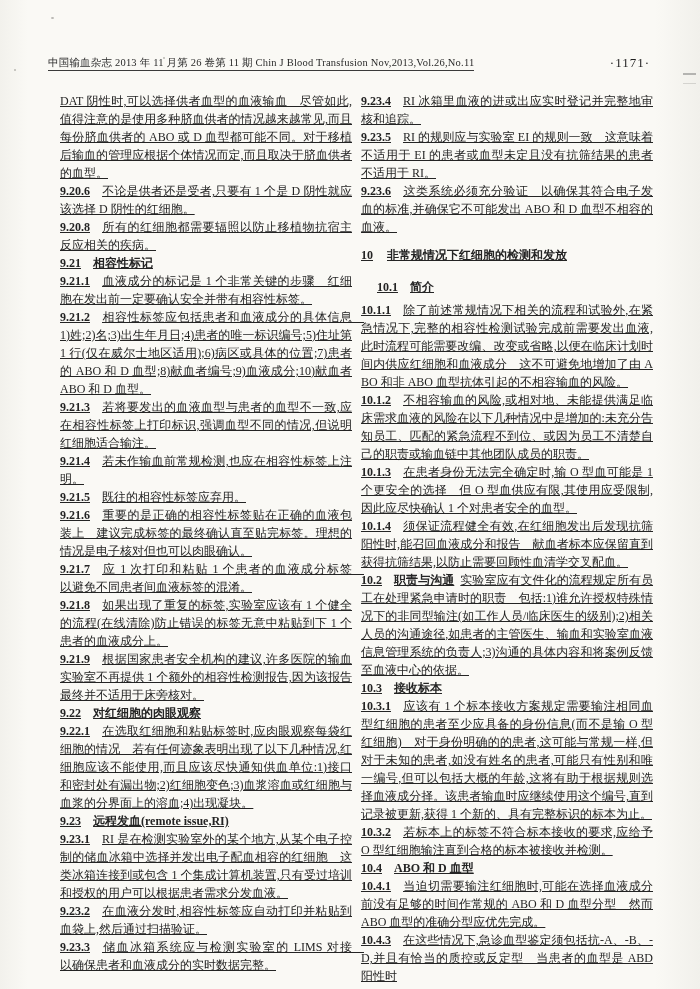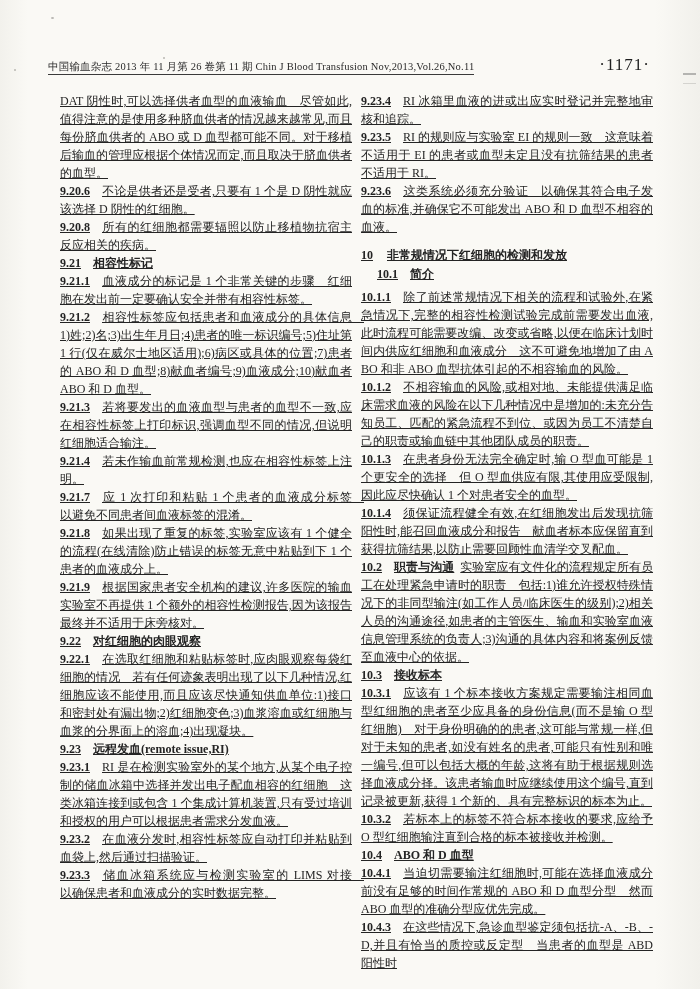--- a/index.html
+++ b/index.html
@@ -14,37 +14,37 @@
     color:#222;
   }
   .header{
     position:absolute;top:55px;left:48px;width:608px;
     display:flex;justify-content:space-between;align-items:flex-end;
   }
   .journal-line{
     font-size:10.5px;letter-spacing:.2px;color:#2a2a2a;
     border-bottom:1px solid #3a3a3a;
   }
-  .page-number{font-size:17px;color:#1f1f1f;padding-right:6px;letter-spacing:1px;}
+  .page-number{font-size:13px;color:#1f1f1f;padding-right:6px;letter-spacing:1px;}
   .columns{
     position:absolute;top:92px;left:60px;width:593px;
     display:flex;gap:9px;
   }
   .col{
     width:292px;min-width:292px;
     font-size:12px;line-height:18px;
     text-align:justify;color:#242424;
     word-break:break-all;
     text-decoration:underline;
   }
   .para{margin:0;}
   .num{font-weight:700;padding-right:12px;white-space:nowrap;}
   .lead{font-weight:700;padding-right:6px;}
   .heading{font-weight:700;}
-  .chapter{font-weight:700;margin:10px 0 1px 0;}
+  .chapter{font-weight:700;margin:10px 0 14px 0;}
   .chapter .num{padding-right:14px;}
   .subheading{font-weight:700;margin:0 0 5px 16px;}
   .speck{position:absolute;background:#b9b7b2;border-radius:50%;}
   .edge-artifact{
     position:absolute;top:73px;right:4px;width:13px;height:8px;
     border-top:2px solid #9a9a98;border-bottom:1px solid #c7c6c2;
     background:repeating-linear-gradient(90deg,#d8d7d3 0 2px,#edecе8 2px 4px);
     opacity:.7;
   }
 </style>
@@ -61,20 +61,22 @@
   <div class="columns">
     <div class="col" id="col-left">
         <p class="para cont">DAT 阴性时,可以选择供者血型的血液输血　尽管如此,值得注意的是使用多种脐血供者的情况越来越常见,而且每份脐血供者的 ABO 或 D 血型都可能不同。对于移植后输血的管理应根据个体情况而定,而且取决于脐血供者的血型。</p>
         <p class="para item"><span class="num">9.20.6</span>不论是供者还是受者,只要有 1 个是 D 阴性就应该选择 D 阴性的红细胞。</p>
         <p class="para item"><span class="num">9.20.8</span>所有的红细胞都需要辐照以防止移植物抗宿主反应相关的疾病。</p>
         <p class="para heading"><span class="num">9.21</span>相容性标记</p>
         <p class="para item"><span class="num">9.21.1</span>血液成分的标记是 1 个非常关键的步骤　红细胞在发出前一定要确认安全并带有相容性标签。</p>
         <p class="para item"><span class="num">9.21.2</span>相容性标签应包括患者和血液成分的具体信息　1)姓;2)名;3)出生年月日;4)患者的唯一标识编号;5)住址第 1 行(仅在威尔士地区适用);6)病区或具体的位置;7)患者的 ABO 和 D 血型;8)献血者编号;9)血液成分;10)献血者 ABO 和 D 血型。</p>
         <p class="para item"><span class="num">9.21.3</span>若将要发出的血液血型与患者的血型不一致,应在相容性标签上打印标识,强调血型不同的情况,但说明红细胞适合输注。</p>
         <p class="para item"><span class="num">9.21.4</span>若未作输血前常规检测,也应在相容性标签上注明。</p>
+        <p class="para item"><span class="num">9.21.5</span>既往的相容性标签应弃用。</p>
+        <p class="para item"><span class="num">9.21.6</span>重要的是正确的相容性标签贴在正确的血液包装上　建议完成标签的最终确认直至贴完标签。理想的情况是电子核对但也可以肉眼确认。</p>
         <p class="para item"><span class="num">9.21.7</span>应 1 次打印和粘贴 1 个患者的血液成分标签　以避免不同患者间血液标签的混淆。</p>
         <p class="para item"><span class="num">9.21.8</span>如果出现了重复的标签,实验室应该有 1 个健全的流程(在线清除)防止错误的标签无意中粘贴到下 1 个患者的血液成分上。</p>
         <p class="para item"><span class="num">9.21.9</span>根据国家患者安全机构的建议,许多医院的输血实验室不再提供 1 个额外的相容性检测报告,因为该报告最终并不适用于床旁核对。</p>
         <p class="para heading"><span class="num">9.22</span>对红细胞的肉眼观察</p>
         <p class="para item"><span class="num">9.22.1</span>在选取红细胞和粘贴标签时,应肉眼观察每袋红细胞的情况　若有任何迹象表明出现了以下几种情况,红细胞应该不能使用,而且应该尽快通知供血单位:1)接口和密封处有漏出物;2)红细胞变色;3)血浆溶血或红细胞与血浆的分界面上的溶血;4)出现凝块。</p>
         <p class="para heading"><span class="num">9.23</span>远程发血(remote issue,RI)</p>
         <p class="para item"><span class="num">9.23.1</span>RI 是在检测实验室外的某个地方,从某个电子控制的储血冰箱中选择并发出电子配血相容的红细胞　这类冰箱连接到或包含 1 个集成计算机装置,只有受过培训和授权的用户可以根据患者需求分发血液。</p>
         <p class="para item"><span class="num">9.23.2</span>在血液分发时,相容性标签应自动打印并粘贴到血袋上,然后通过扫描验证。</p>
         <p class="para item"><span class="num">9.23.3</span>储血冰箱系统应与检测实验室的 LIMS 对接　以确保患者和血液成分的实时数据完整。</p>
       </div>

